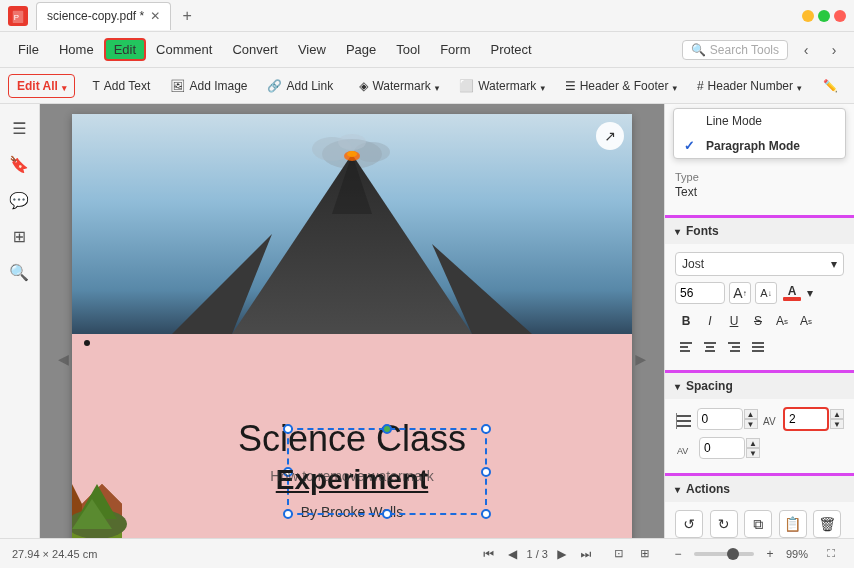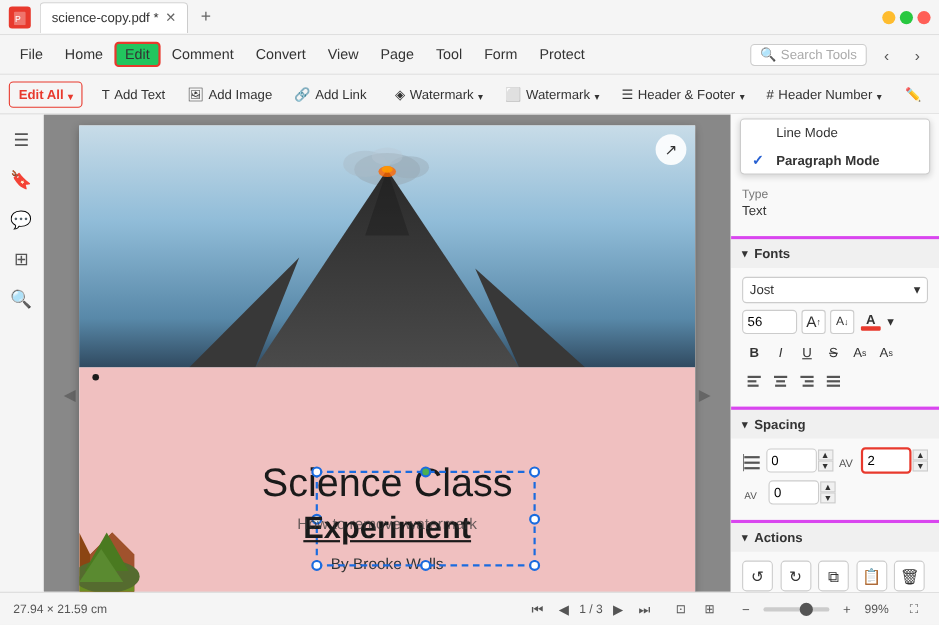--- a/index.html
+++ b/index.html
@@ -442,21 +442,21 @@
           <div class="action-btn">📋</div>
           <div class="action-btn">🗑</div>
         </div>
 
       </div>
     </div>
   </div>
 </div>
 
 <div class="status-bar">
-  <span>27.94 × 21.59 cm</span>
+  <span>27.94 × 24.45 cm</span>
   <div class="status-spacer"></div>
   <div class="page-nav">
     <div class="nav-btn">⏮</div>
     <div class="nav-btn">◀</div>
     <span>
       <span>1</span> / 3
     </span>
     <div class="nav-btn">▶</div>
     <div class="nav-btn">⏭</div>
   </div>

